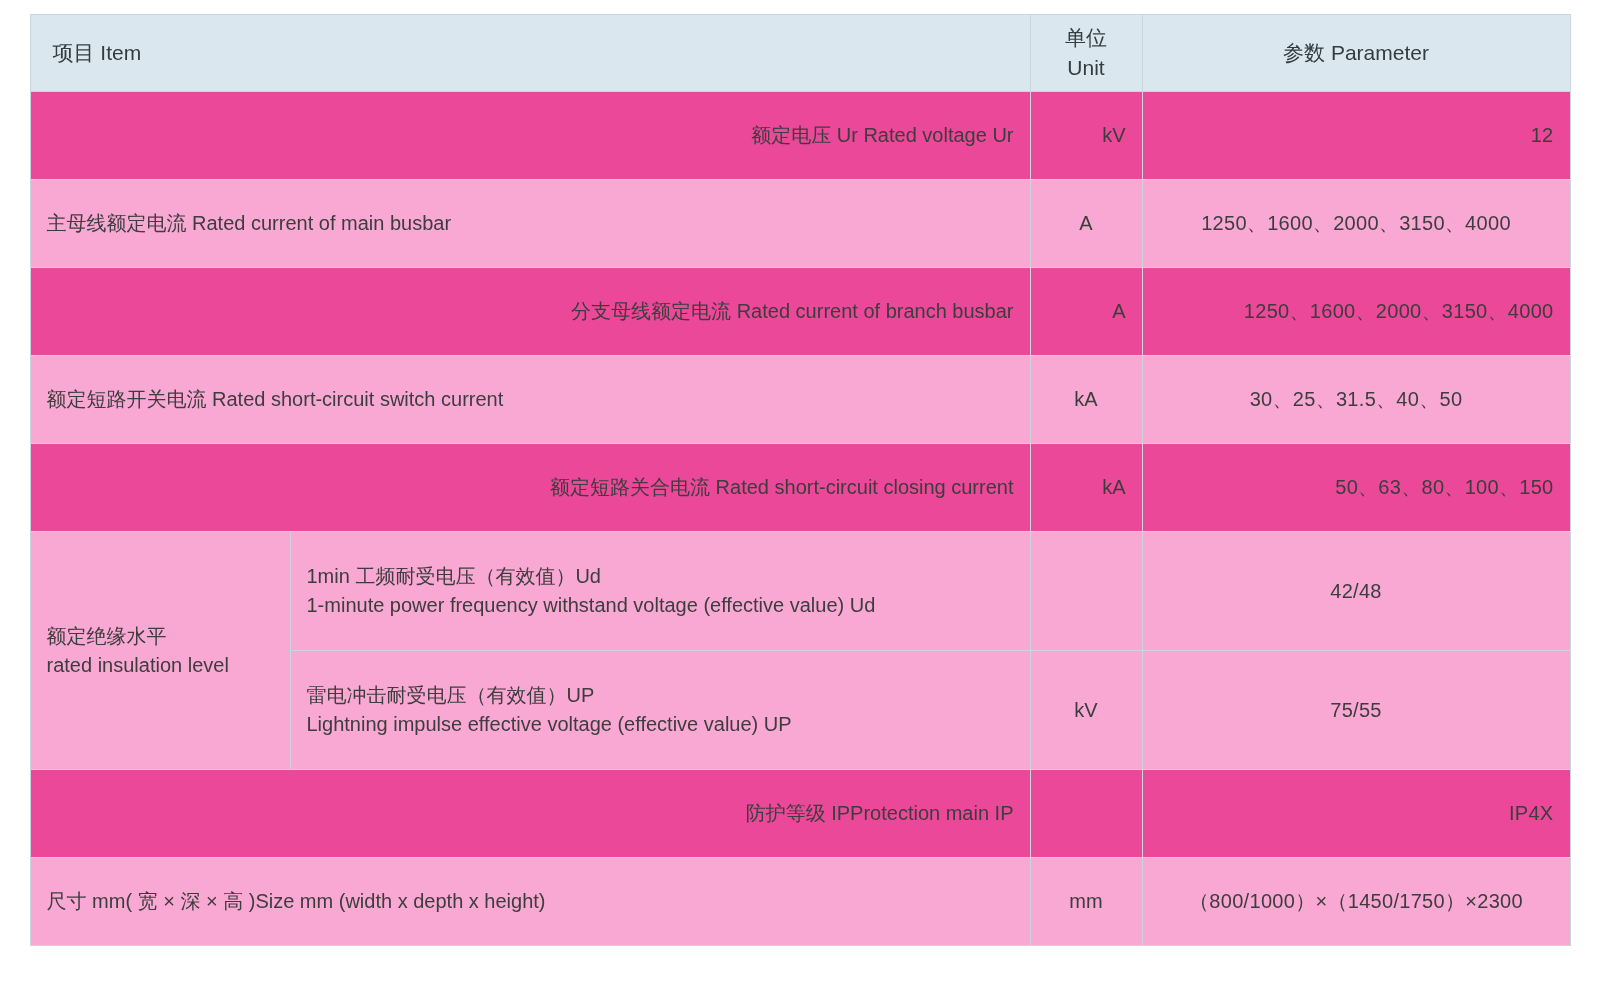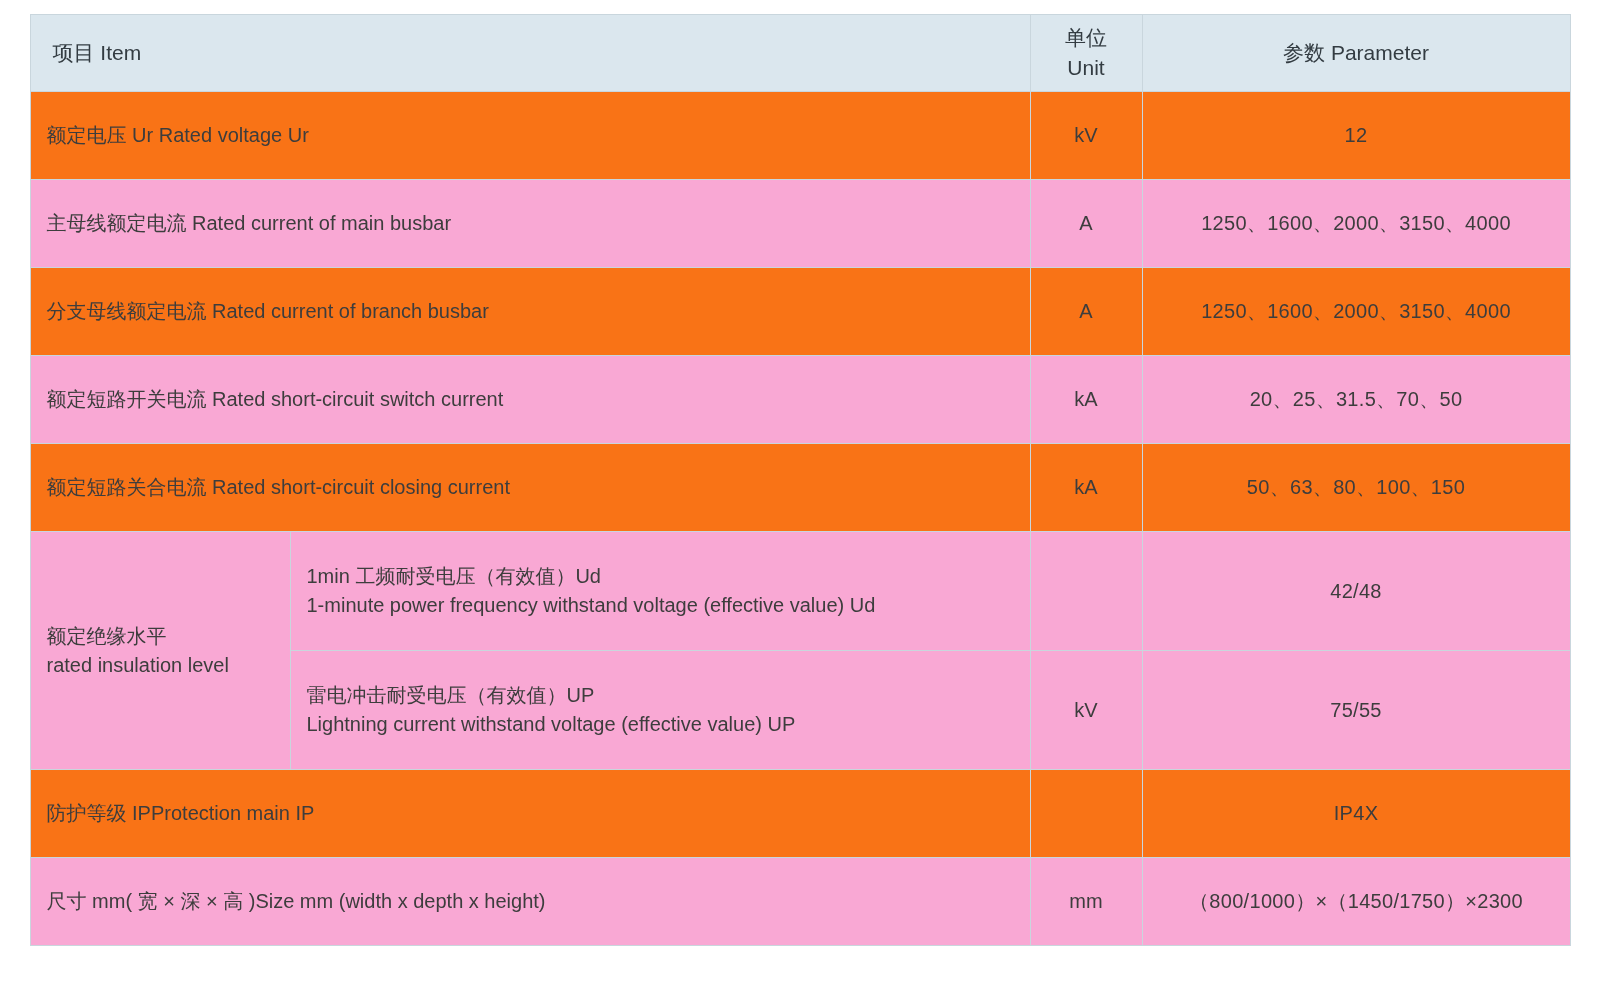--- a/index.html
+++ b/index.html
@@ -52,21 +52,22 @@
   }
   thead th.center {
     text-align: center;
   }
   tbody td {
     background: #f9a8d4;
     height: 87px;
     color: #3d3d3d;
   }
   tbody tr.alt td {
-    background: #f97316;
+    background: #ec4899;
+    text-align: right;
   }
   td.item {
     text-align: left;
     padding-left: 22px;
   }
   td.unit, td.param {
     text-align: center;
   }
   td.param {
     letter-spacing: 0.3px;
@@ -117,21 +118,21 @@
 
       <tr class="alt">
         <td class="item" colspan="2">分支母线额定电流 Rated current of branch busbar</td>
         <td class="unit">A</td>
         <td class="param">1250、1600、2000、3150、4000</td>
       </tr>
 
       <tr>
         <td class="item" colspan="2">额定短路开关电流 Rated short-circuit switch current</td>
         <td class="unit">kA</td>
-        <td class="param">20、25、31.5、70、50</td>
+        <td class="param">30、25、31.5、40、50</td>
       </tr>
 
       <tr class="alt">
         <td class="item" colspan="2">额定短路关合电流 Rated short-circuit closing current</td>
         <td class="unit">kA</td>
         <td class="param">50、63、80、100、150</td>
       </tr>
 
       <tr>
         <td class="rowspan-item" rowspan="2">
@@ -142,21 +143,21 @@
           <span class="ln">1min 工频耐受电压（有效值）Ud</span>
           <span class="ln">1-minute power frequency withstand voltage (effective value) Ud</span>
         </td>
         <td class="unit"></td>
         <td class="param">42/48</td>
       </tr>
 
       <tr>
         <td class="sub">
           <span class="ln">雷电冲击耐受电压（有效值）UP</span>
-          <span class="ln">Lightning current withstand voltage (effective value) UP</span>
+          <span class="ln">Lightning impulse effective voltage (effective value) UP</span>
         </td>
         <td class="unit">kV</td>
         <td class="param">75/55</td>
       </tr>
 
       <tr class="alt">
         <td class="item" colspan="2">防护等级 IPProtection main IP</td>
         <td class="unit"></td>
         <td class="param">IP4X</td>
       </tr>

